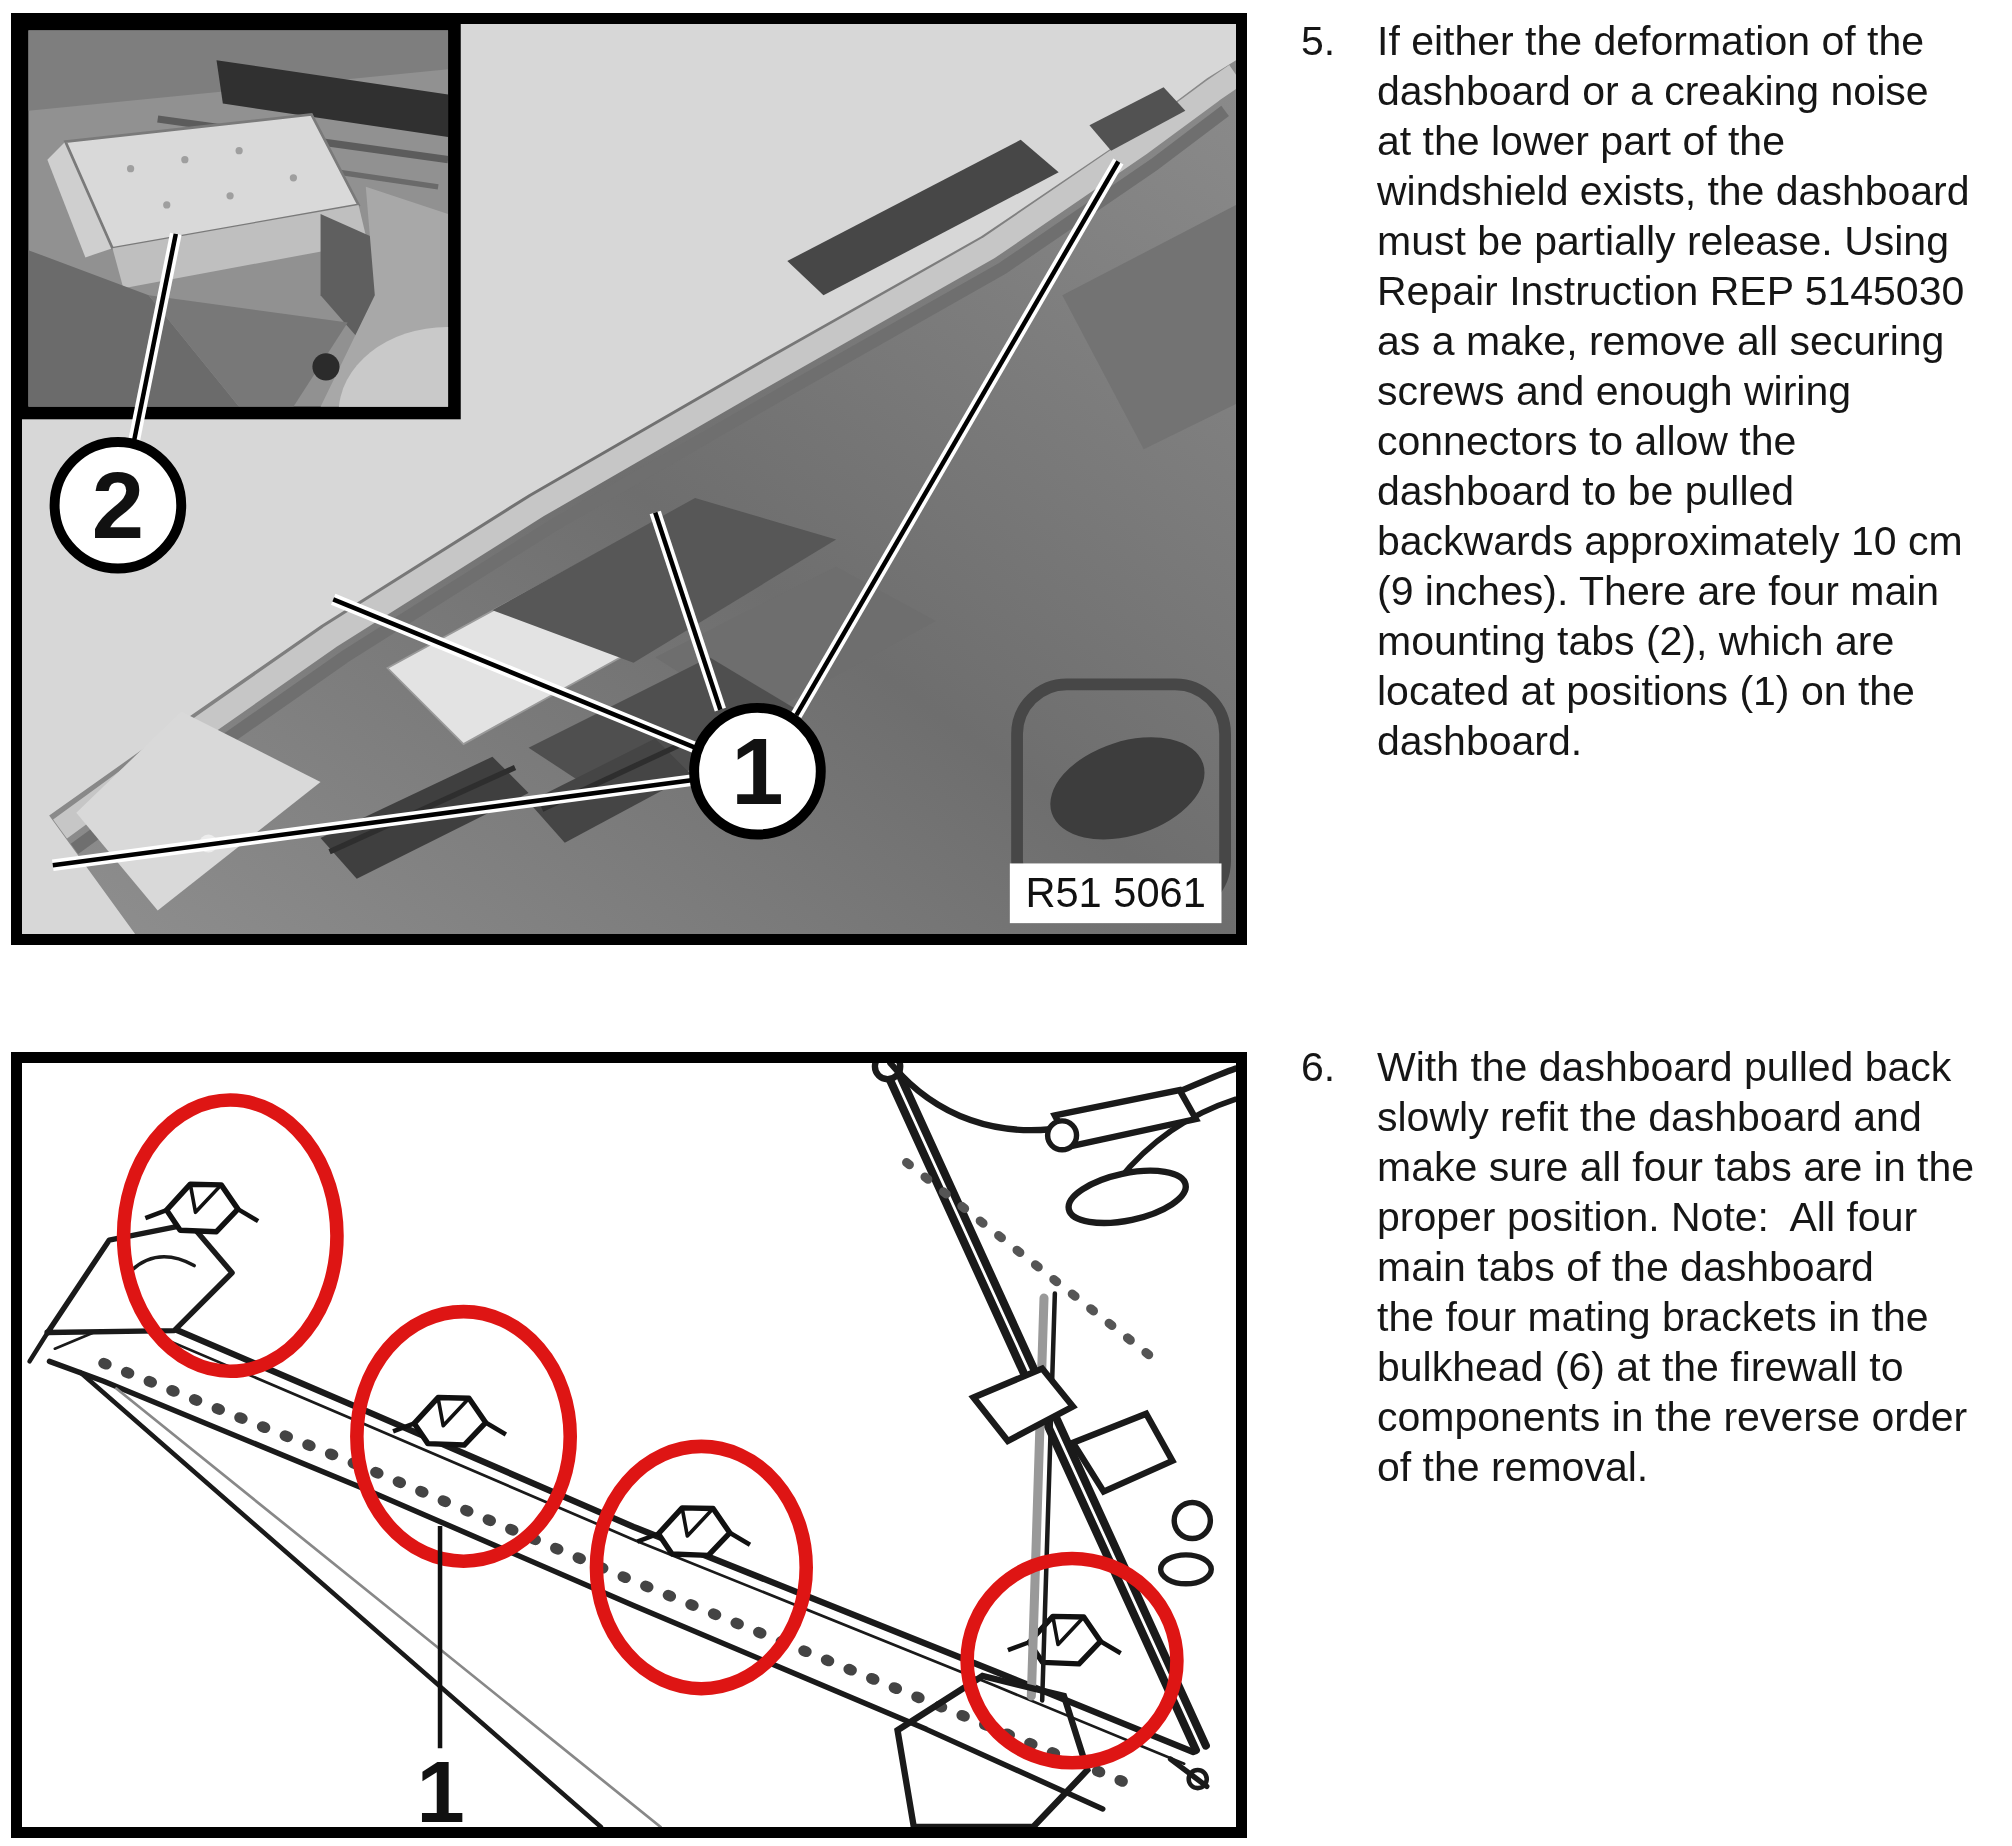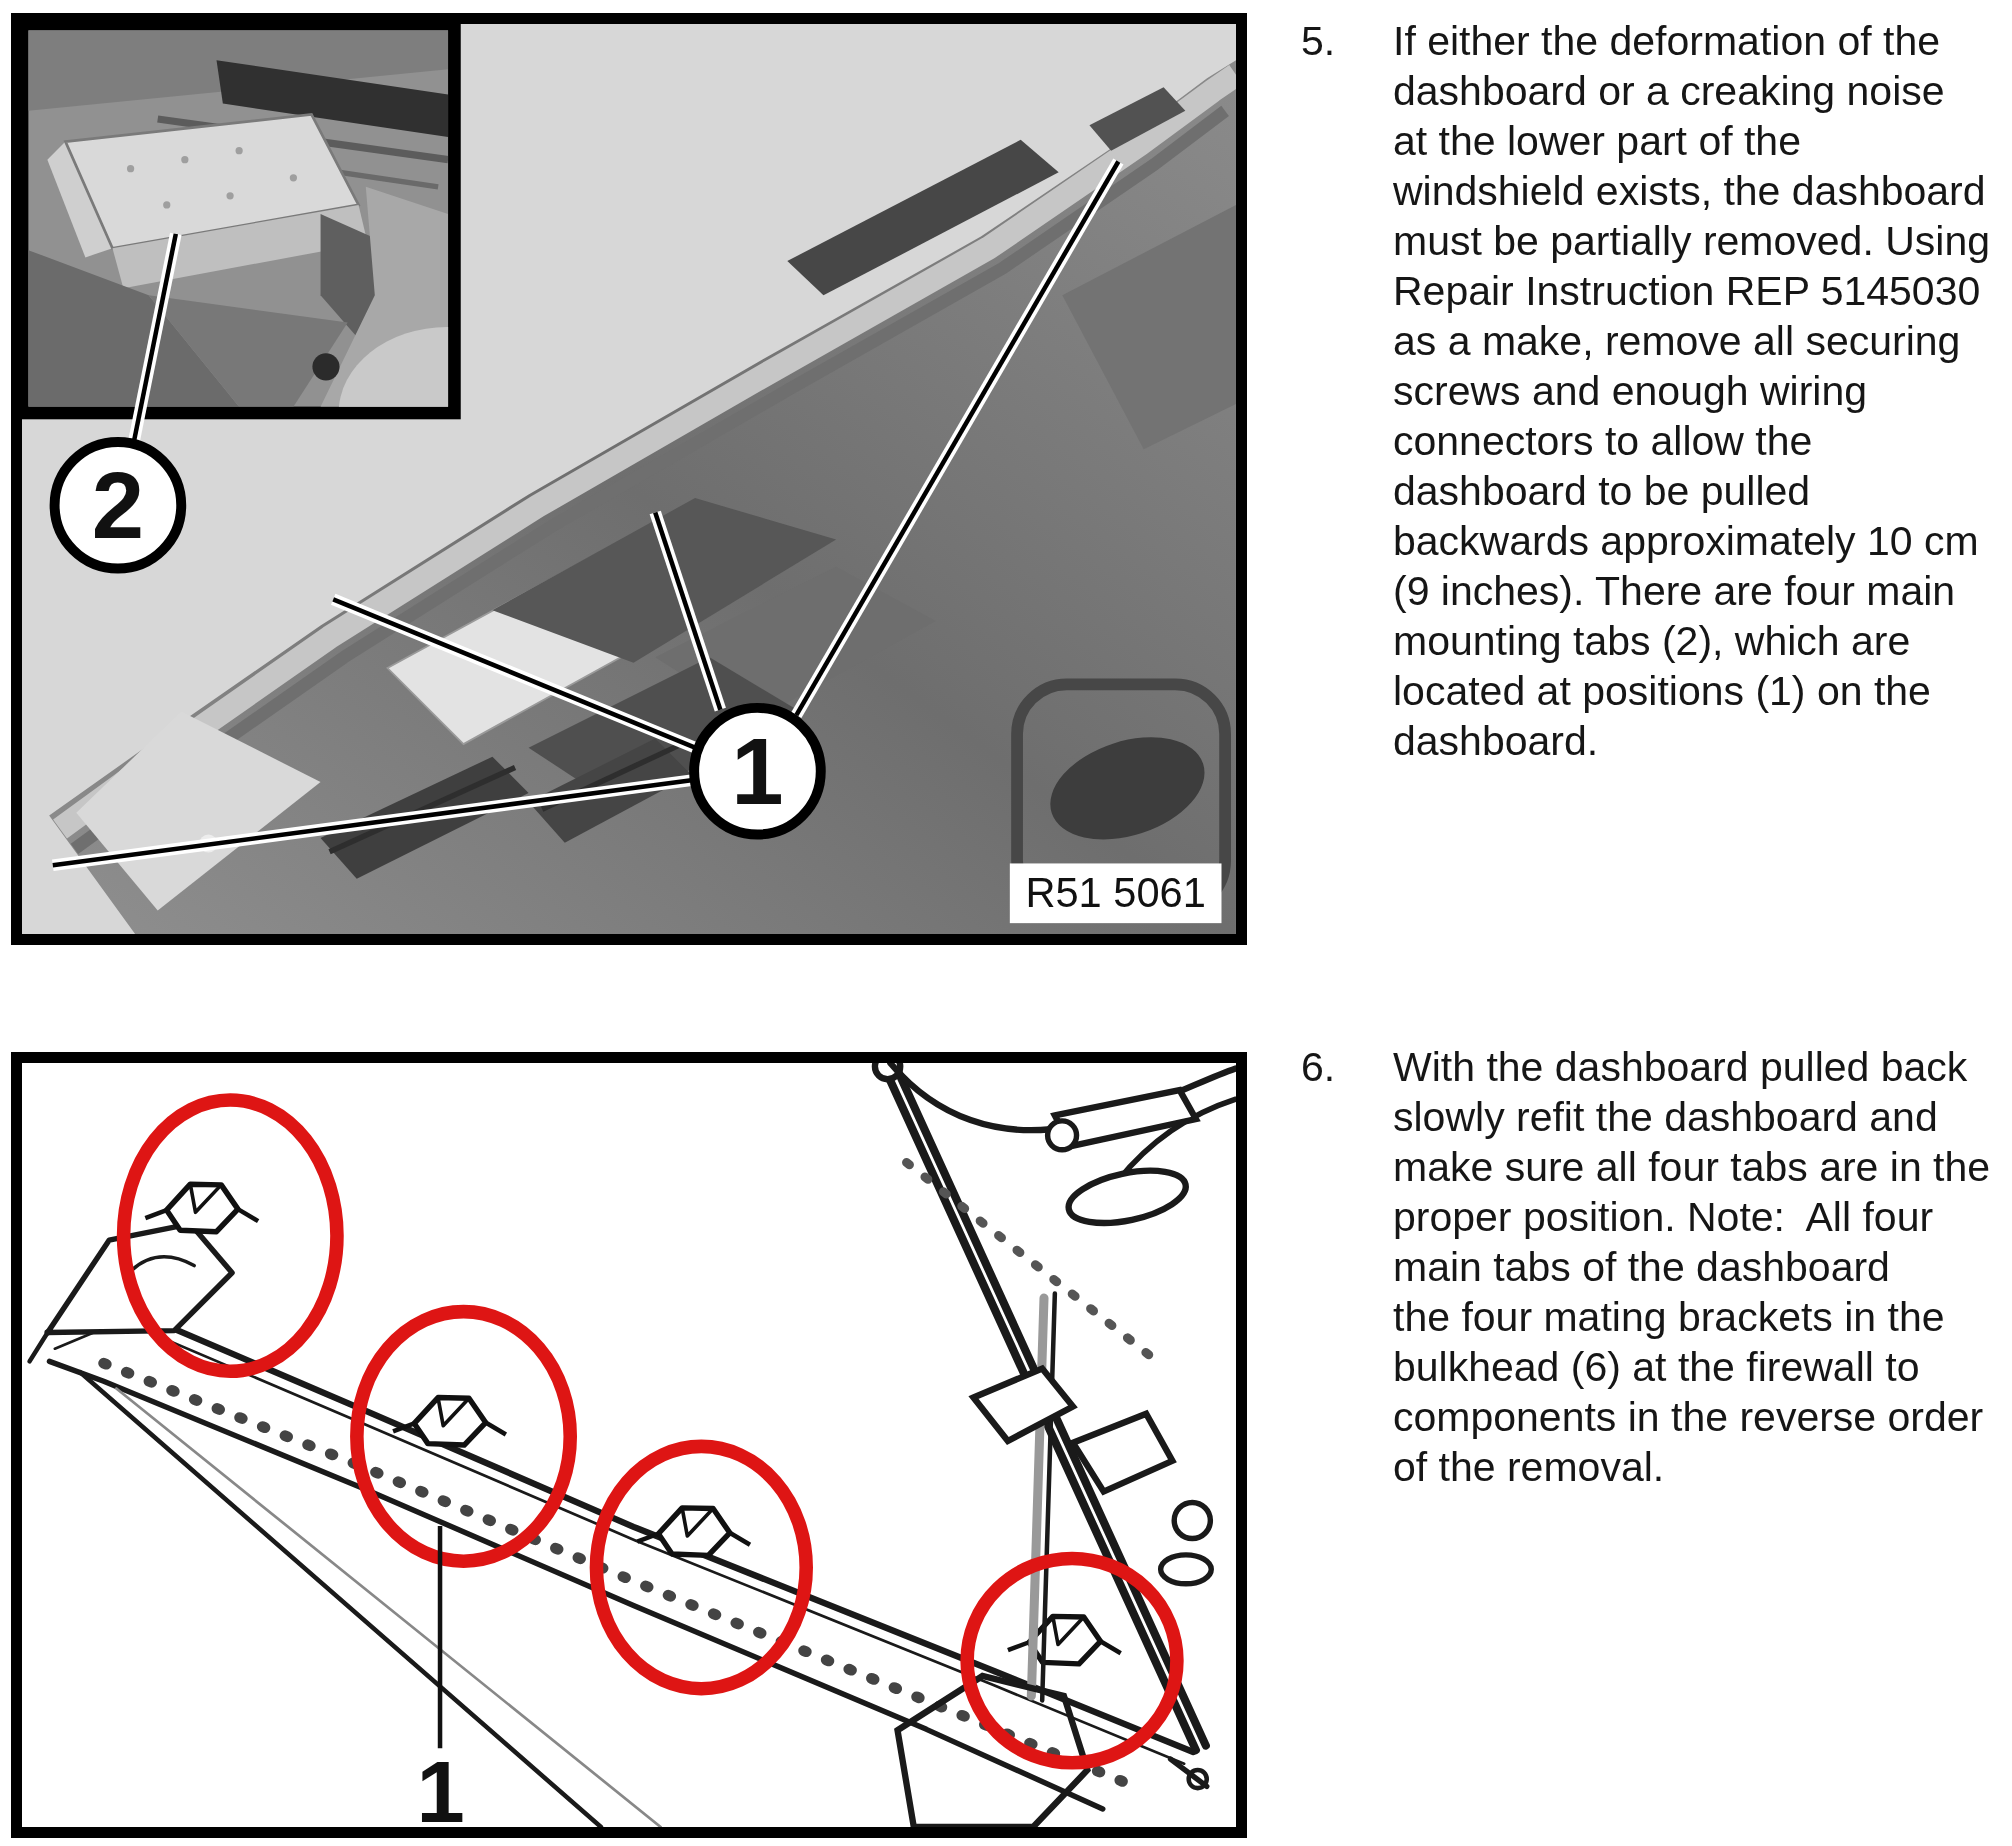--- a/index.html
+++ b/index.html
@@ -11,21 +11,21 @@
   #figure-top{left:11px;top:12.7px;width:1236px;height:932px;background:#d7d7d7;}
   #figure-bottom{left:11px;top:1052px;width:1236px;height:786px;background:#ffffff;}
   .figure svg{display:block;width:100%;height:100%;}
 
   
   .step{position:absolute;display:flex;font-size:41px;line-height:50px;letter-spacing:0px;}
   #step-5{left:1301px;top:16.3px;width:706px;}
   #step-6{left:1301px;top:1042px;width:706px;}
   .step .num{width:76px;flex:0 0 76px;}
   .step .body{flex:1;}
-  .step .line{white-space:nowrap;margin-left:16px;}
+  .step .line{white-space:nowrap;}
   .step .u{border-bottom:3.6px solid #161616;}
 
   .lbl-r51{font-size:46px;font-weight:normal;}
   .callout-num{font-weight:bold;}
 </style>
 </head>
 <body>
 
 <div class="page">
 
@@ -199,21 +199,21 @@
     </svg>
   </div>
 
   <div class="step" id="step-5">
     <div class="num">5.</div>
     <div class="body">
         <div class="line">If either the deformation of the</div>
         <div class="line">dashboard or a creaking noise</div>
         <div class="line">at the lower part of the</div>
         <div class="line">windshield exists, the dashboard</div>
-        <div class="line">must be partially removed. Using</div>
+        <div class="line">must be partially release. Using</div>
         <div class="line">Repair Instruction REP 5145030</div>
         <div class="line">as a make, remove all securing</div>
         <div class="line">screws and enough wiring</div>
         <div class="line">connectors to allow the</div>
         <div class="line">dashboard to be pulled</div>
         <div class="line">backwards approximately 10 cm</div>
         <div class="line">(9 inches). There are four main</div>
         <div class="line">mounting tabs (2), which are</div>
         <div class="line">located at positions (1) on the</div>
         <div class="line">dashboard.</div>

